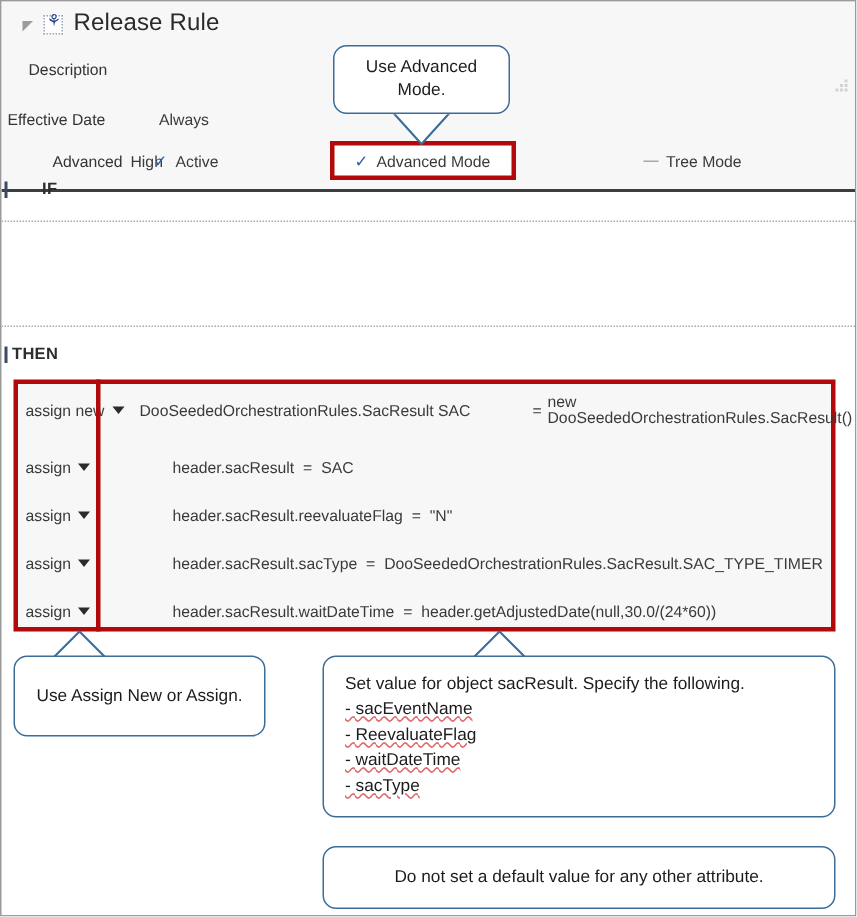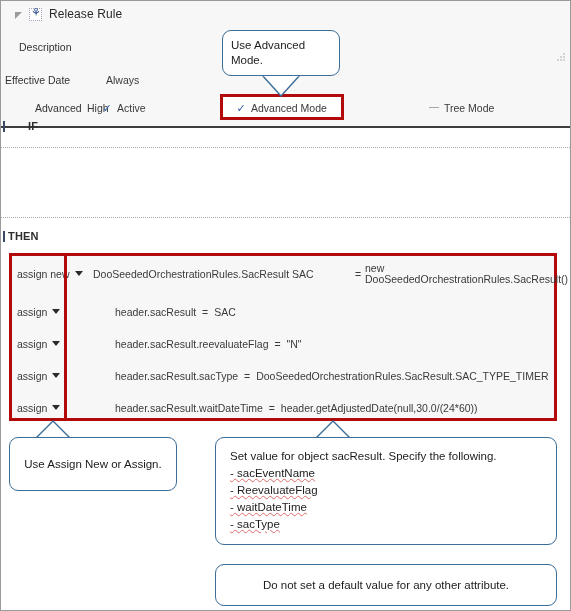--- a/index.html
+++ b/index.html
@@ -55,21 +55,21 @@
   }
   .rule-icon::after {
     content: "⚘";
     position: absolute;
     left: 1px; top: -3px;
     font-size: 11px;
     color: #26478d;
     line-height: 13px;
   }
   .rule-title {
-    font-size: 12px;
+    font-size: 16px;
     color: #2a2a2a;
     letter-spacing: .1px;
   }
 
   .field-row {
     position: absolute;
     display: flex;
     align-items: center;
     font-size: 10.5px;
     color: #3a3a3a;
@@ -268,21 +268,21 @@
     position: absolute;
     border: 1.4px solid #3a6d99;
     border-radius: 9px;
     background: #ffffff;
     box-sizing: border-box;
     font-size: 11.5px;
     color: #1c1c1c;
     line-height: 15px;
   }
   .callout-text { display: block; }
-  .callout.center { text-align: left; }
+  .callout.center { text-align: center; }
 
   .tail {
     position: absolute;
     pointer-events: none;
   }
 
   #callout-advanced {
     left: 221px; top: 29px;
     width: 118px; height: 46px;
     display: flex;

